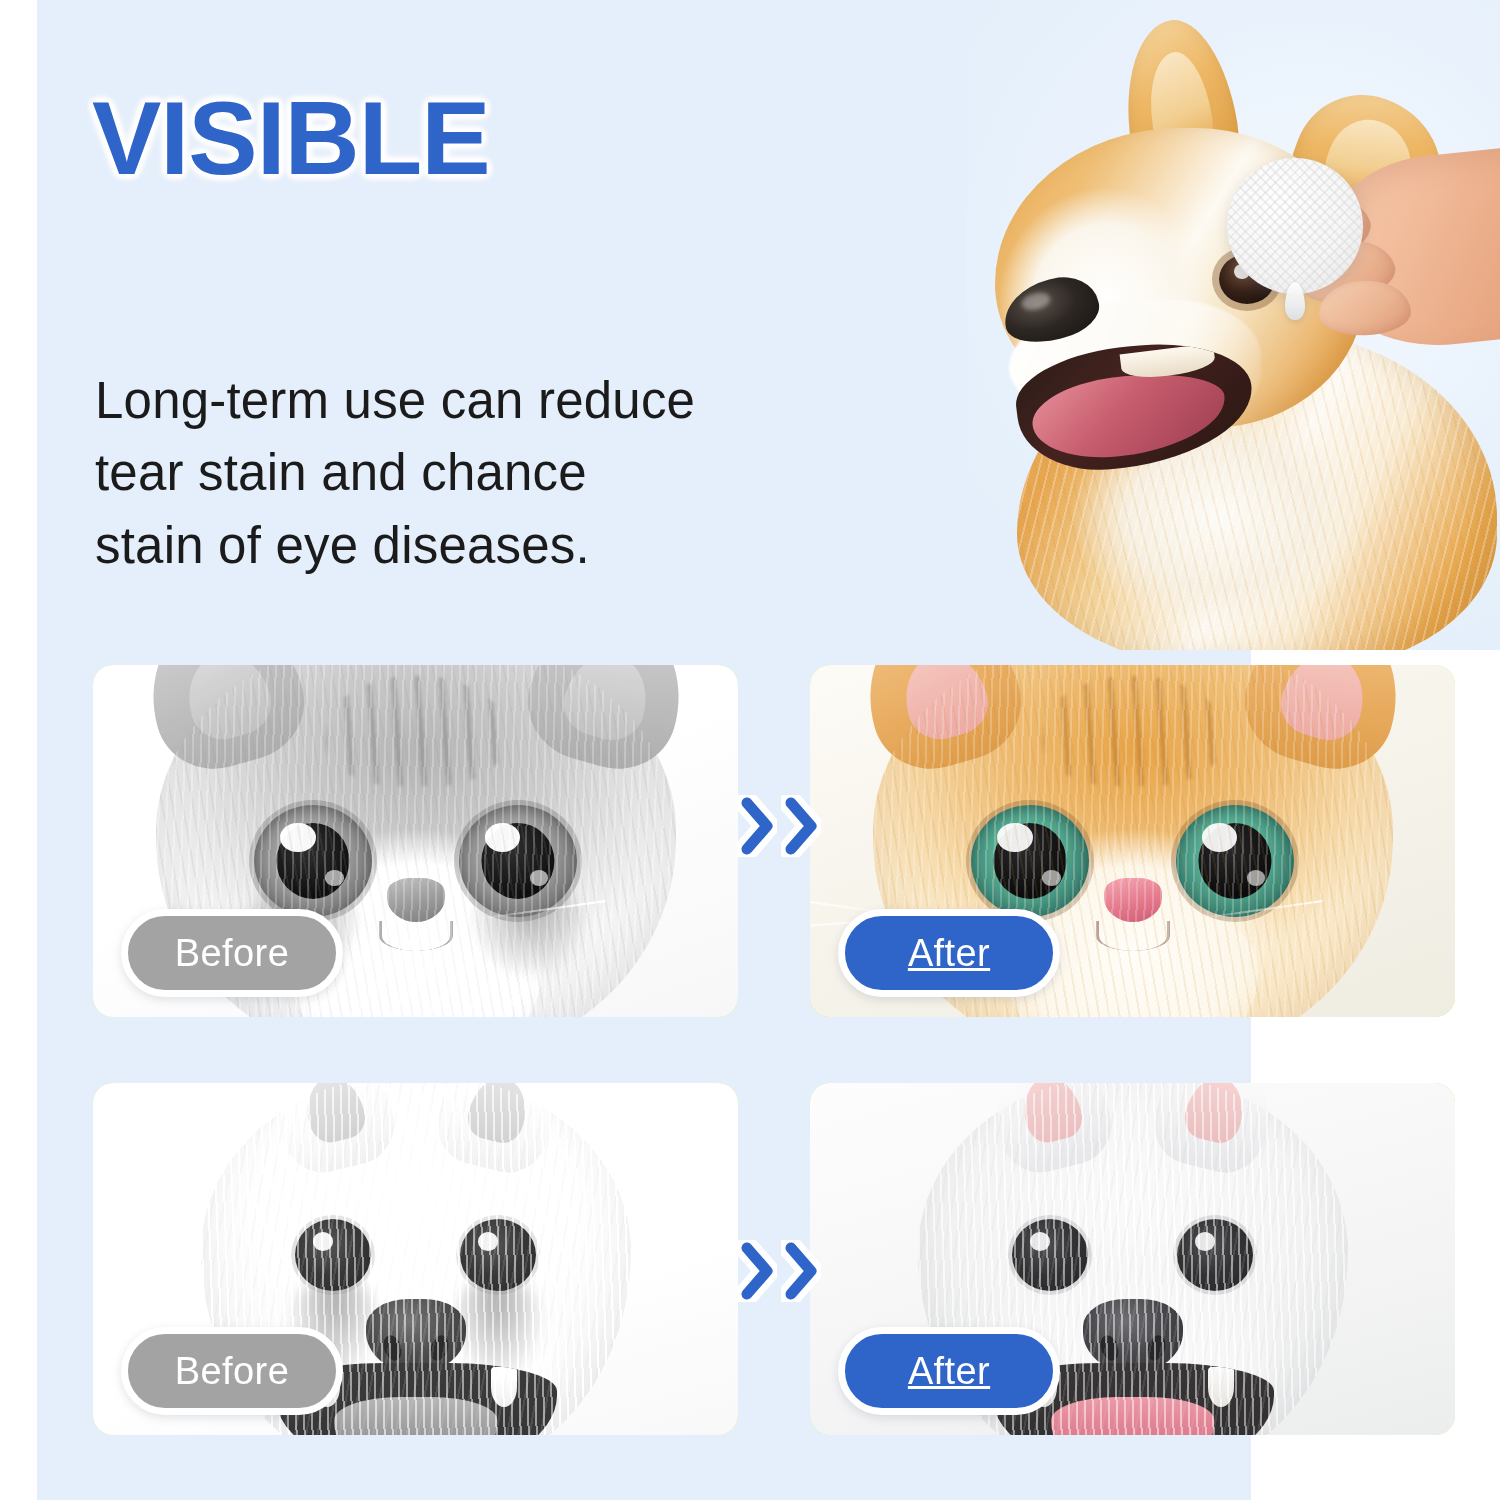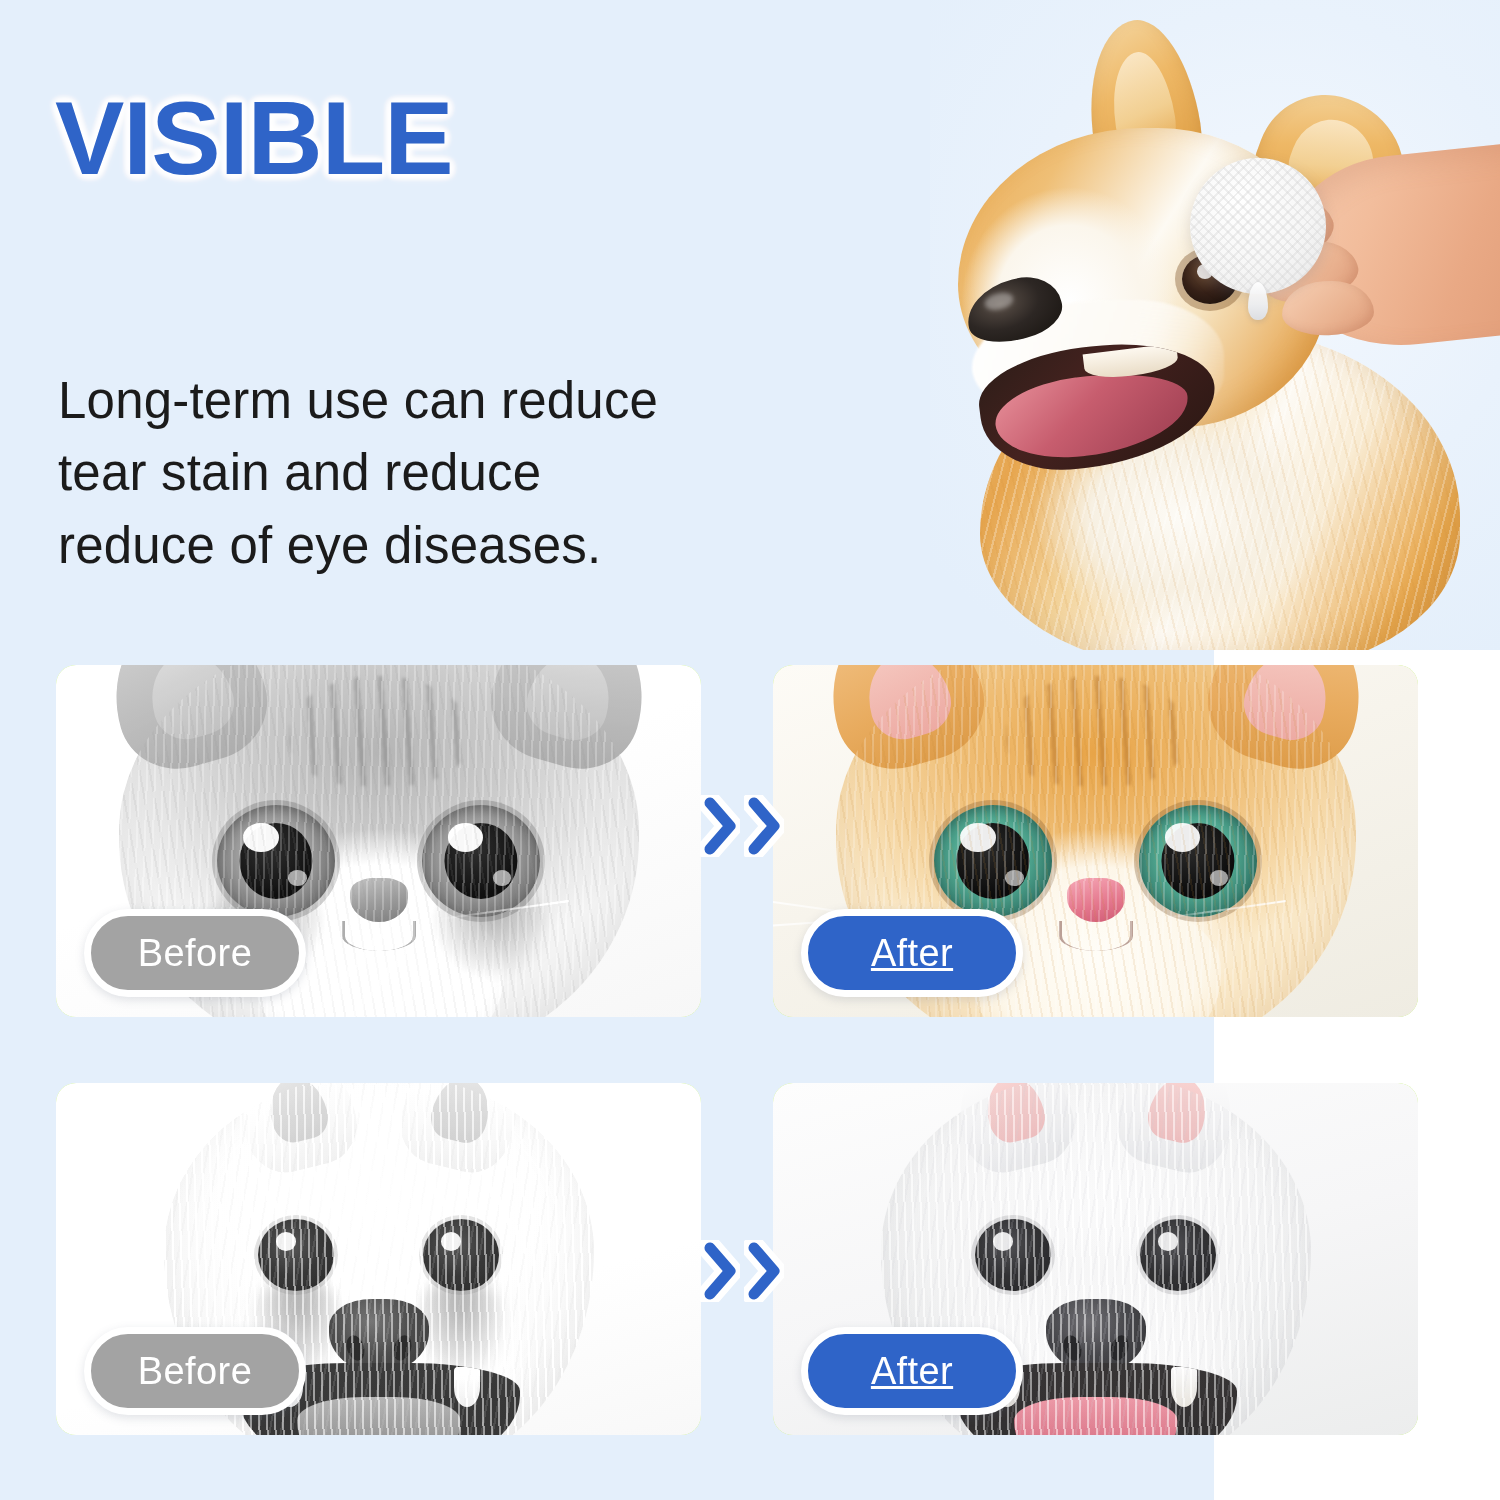--- a/index.html
+++ b/index.html
@@ -8,20 +8,21 @@
   html, body {
     width:1500px; height:1500px;
     overflow:hidden;
     font-family:"Liberation Sans", sans-serif;
   }
 
   #page {
     position:relative;
     width:1214px; height:1500px;
     background:#e4effb;
+    margin-left:37px;
   }
 
   
   #headline {
     position:absolute;
     left:55px; top:88px;
     width:930px;
   }
   .head-line {
     font-family:"Liberation Sans", sans-serif;
@@ -533,22 +534,22 @@
 <body>
 
 <div id="page">
 
   <div id="headline">
     <div class="head-line l1">VISIBLE</div>
   </div>
 
   <div id="subtext">
     <span class="st-line">Long-term use can reduce</span>
-    <span class="st-line">tear stain and reduce</span>
-    <span class="st-line">reduce of eye diseases.</span>
+    <span class="st-line">tear stain and chance</span>
+    <span class="st-line">stain of eye diseases.</span>
   </div>
 
   <div id="hero">
     <div class="hero-bg"></div>
 
     <div class="corgi-chest"></div>
 
     <div class="corgi-ear left">
       <div class="corgi-ear-inner"></div>
     </div>

